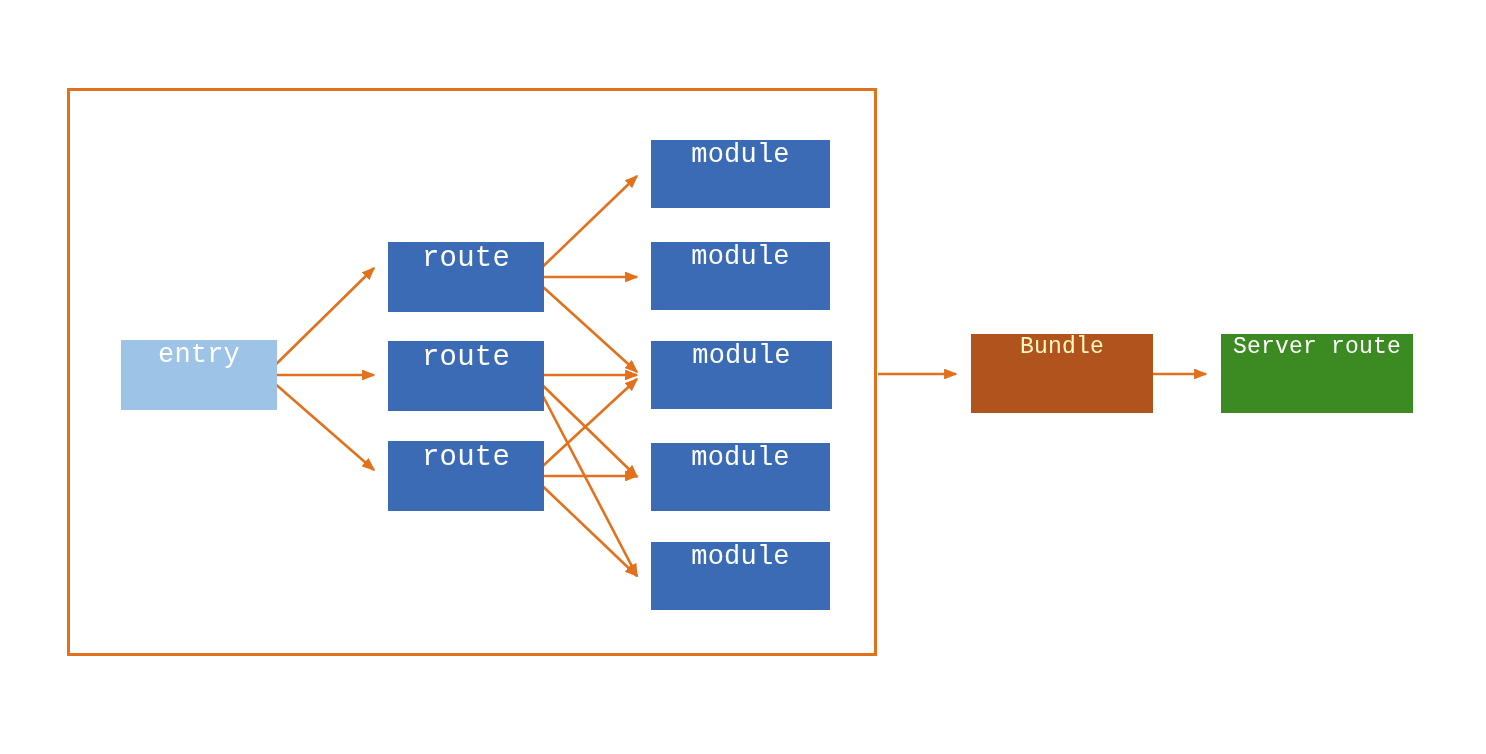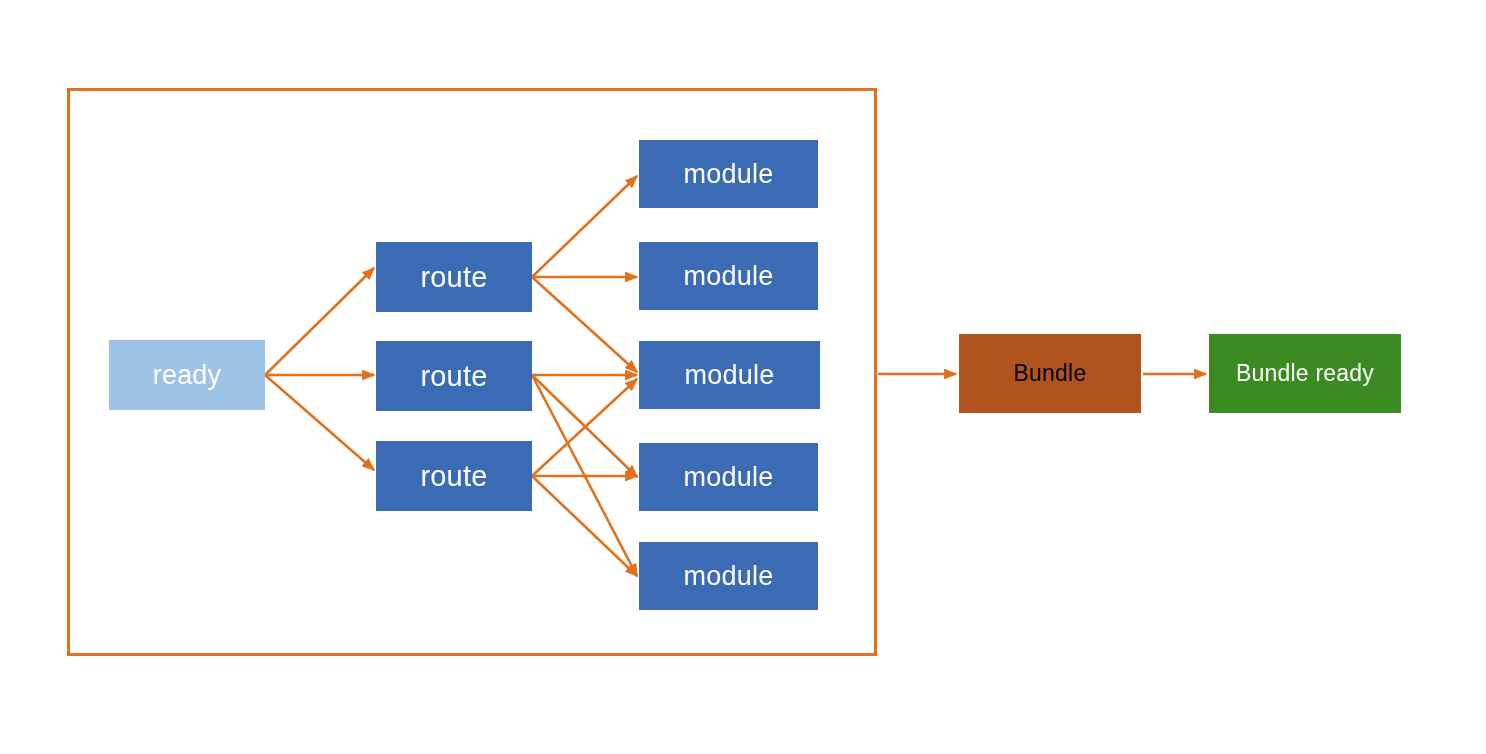--- a/index.html
+++ b/index.html
@@ -28,27 +28,28 @@
   .group-frame {
     position: absolute;
     box-sizing: border-box;
     border: 3px solid #E2711D;
     background: transparent;
   }
   .node {
     position: absolute;
     box-sizing: border-box;
     display: flex;
-    align-items: center;
+    align-items: flex-start;
     justify-content: center;
     color: #ffffff;
-    font-family: Liberation Sans, sans-serif;
+    font-family: Liberation Mono, monospace;
     font-weight: 400;
     letter-spacing: 0.2px;
     white-space: nowrap;
+    margin-left: 12px;
   }
   .node-entry {
     background: #9DC3E6;
     font-size: 27px;
   }
   .node-route {
     background: #3B6BB5;
     font-size: 29px;
   }
   .node-module {
@@ -90,21 +91,21 @@
         <line x1="532" y1="476" x2="637" y2="576" stroke="#E2711D" stroke-width="2.6" marker-end="url(#arrowhead)"></line>
         <line x1="878" y1="374" x2="956" y2="374" stroke="#E2711D" stroke-width="2.6" marker-end="url(#arrowhead)"></line>
         <line x1="1143" y1="374" x2="1206" y2="374" stroke="#E2711D" stroke-width="2.6" marker-end="url(#arrowhead)"></line>
       </g>
   </svg>
 
   <div class="group-frame" style="left: 67px; top: 88px; width: 810px; height: 568px; border-color: rgb(226, 113, 29);"></div>
 
   <div id="node-layer">
       <div class="node node-entry" style="left: 109px; top: 340px; width: 156px; height: 70px; background: rgb(157, 195, 230); color: rgb(255, 255, 255);">
-        <span>ready</span>
+        <span>entry</span>
       </div>
       <div class="node node-route" style="left: 376px; top: 242px; width: 156px; height: 70px; background: rgb(59, 107, 181); color: rgb(255, 255, 255);">
         <span>route</span>
       </div>
       <div class="node node-route" style="left: 376px; top: 341px; width: 156px; height: 70px; background: rgb(59, 107, 181); color: rgb(255, 255, 255);">
         <span>route</span>
       </div>
       <div class="node node-route" style="left: 376px; top: 441px; width: 156px; height: 70px; background: rgb(59, 107, 181); color: rgb(255, 255, 255);">
         <span>route</span>
       </div>
@@ -116,21 +117,21 @@
       </div>
       <div class="node node-module" style="left: 639px; top: 341px; width: 181px; height: 68px; background: rgb(59, 107, 181); color: rgb(255, 255, 255);">
         <span>module</span>
       </div>
       <div class="node node-module" style="left: 639px; top: 443px; width: 179px; height: 68px; background: rgb(59, 107, 181); color: rgb(255, 255, 255);">
         <span>module</span>
       </div>
       <div class="node node-module" style="left: 639px; top: 542px; width: 179px; height: 68px; background: rgb(59, 107, 181); color: rgb(255, 255, 255);">
         <span>module</span>
       </div>
-      <div class="node node-bundle" style="left: 959px; top: 334px; width: 182px; height: 79px; background: rgb(176, 83, 28); color: #000000;">
+      <div class="node node-bundle" style="left: 959px; top: 334px; width: 182px; height: 79px; background: rgb(176, 83, 28); color: #fef9c3;">
         <span>Bundle</span>
       </div>
       <div class="node node-server" style="left: 1209px; top: 334px; width: 192px; height: 79px; background: rgb(60, 138, 34); color: rgb(255, 255, 255);">
-        <span>Bundle ready</span>
+        <span>Server route</span>
       </div>
     </div>
 
 </div>
 
 </body></html>

